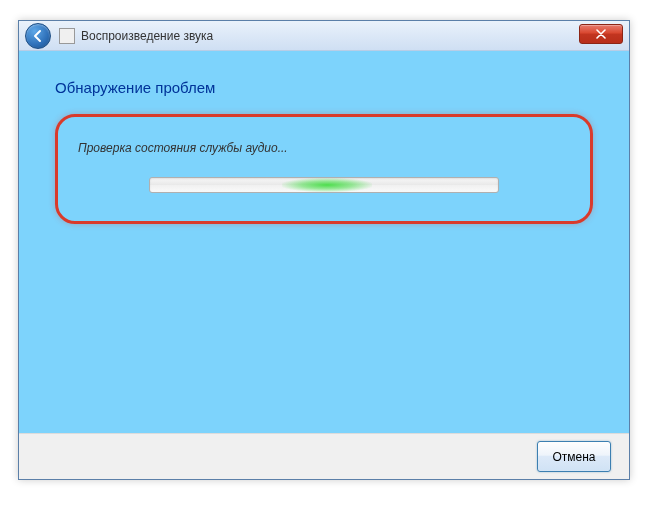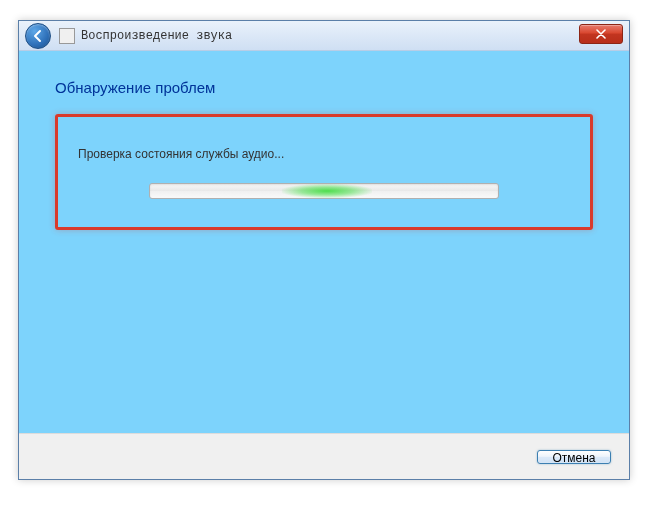--- a/index.html
+++ b/index.html
@@ -20,21 +20,20 @@
       border: 1px solid #5b7fa8;
       box-shadow: 0 0 8px rgba(0,0,0,0.2);
     }
     .titlebar {
       height: 30px;
       background: linear-gradient(to bottom, #eaf2fb 0%, #dce8f7 50%, #cfdff3 100%);
       border-bottom: 1px solid #b8cde6;
       display: flex;
       align-items: center;
       position: relative;
-      font-family: Liberation Mono, monospace;
     }
     .back-btn {
       width: 26px;
       height: 26px;
       margin-left: 6px;
       border-radius: 50%;
       background: radial-gradient(circle at 35% 30%, #5fa8e8 0%, #2d6fb8 60%, #1a4d85 100%);
       border: 1px solid #1a4d85;
       display: flex;
       align-items: center;
@@ -76,23 +75,24 @@
       background: #7dd3fc;
     }
     .heading {
       color: #003399;
       font-size: 15px;
       font-weight: normal;
       margin-bottom: 18px;
     }
     .highlight-box {
       border: 3px solid #d93a2b;
-      border-radius: 3px;
-      padding: 30px 20px 28px 20px;
+      border-radius: 20px;
+      padding: 24px 20px 28px 20px;
       box-shadow: 0 0 6px rgba(217,58,43,0.3);
+      font-style: italic;
     }
     .status-text {
       font-size: 12px;
       color: #333;
       margin-bottom: 22px;
     }
     .progress-wrap {
       display: flex;
       justify-content: center;
     }
@@ -122,21 +122,21 @@
       height: 46px;
       background: #f0f0f0;
       border-top: 1px solid #dcdcdc;
       display: flex;
       align-items: center;
       justify-content: flex-end;
       padding-right: 18px;
     }
     .cancel-btn {
       min-width: 74px;
-      height: 14px;
+      height: 31px;
       font-size: 12px;
       background: linear-gradient(to bottom, #fefefe 0%, #eef4fb 45%, #dce9f8 50%, #d0e2f5 100%);
       border: 1px solid #3c7fb1;
       border-radius: 3px;
       color: #000;
       cursor: pointer;
       box-shadow: 0 0 2px rgba(60,127,177,0.5), inset 0 0 1px rgba(255,255,255,0.8);
       padding: 0 12px;
     }
   </style>

